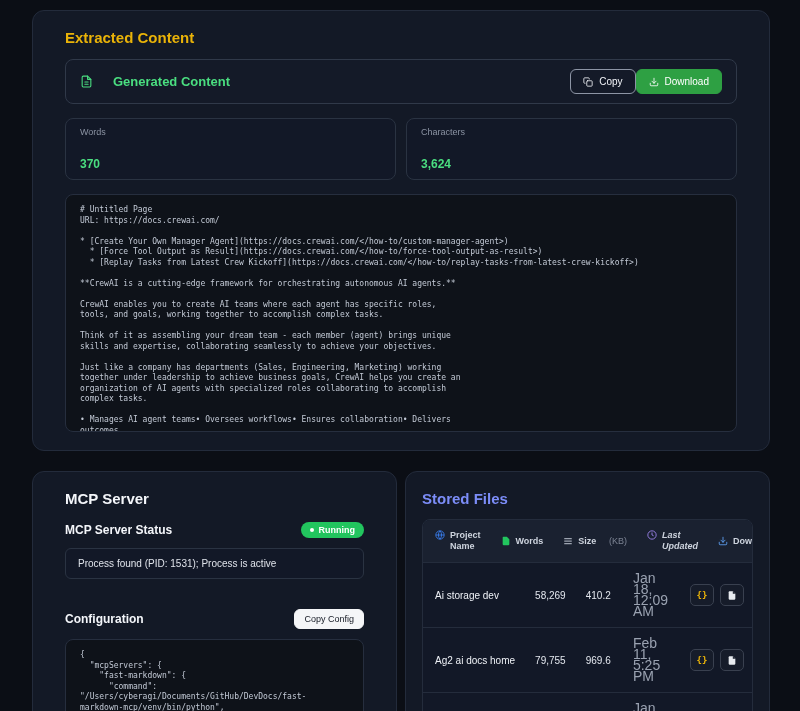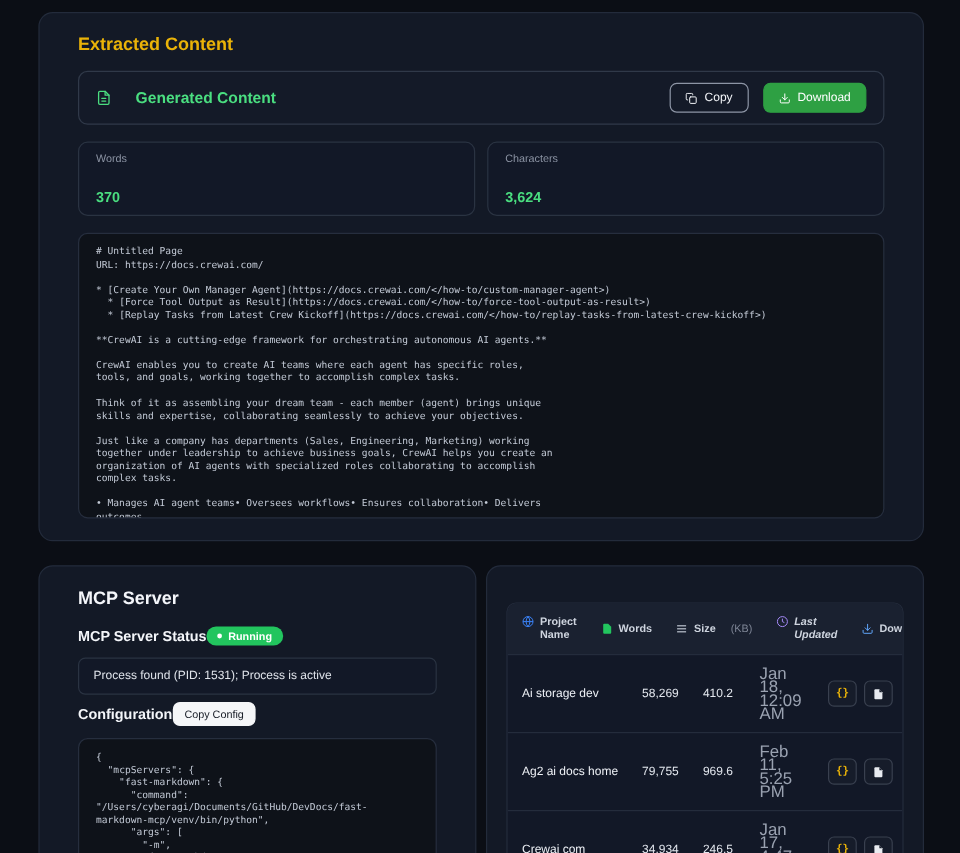--- a/index.html
+++ b/index.html
@@ -25,21 +25,21 @@
   .gen-row {
     margin-top: 13px;
     border: 1px solid #303949;
     border-radius: 8px;
     padding: 9px 14px;
     display: flex; align-items: center; justify-content: space-between;
     background: #141a28;
   }
   .gen-left { display: flex; align-items: center; gap: 20px; }
   .gen-label { color: #4ade80; font-size: 13px; font-weight: bold; }
-  .gen-actions { display: flex; gap: 12px; }
+  .gen-actions { display: flex; gap: 0; }
   .btn {
     display: inline-flex; align-items: center; gap: 6px;
     font-size: 10px; border-radius: 6px; padding: 6px 12px;
     cursor: pointer; font-family: "Liberation Sans", sans-serif;
   }
   .btn-outline { background: transparent; border: 1px solid #8d95a5; color: #f2f4f8; }
   .btn-green { background: #2ea043; border: 1px solid #2ea043; color: #ffffff; }
 
   .stats-row { display: flex; gap: 10px; margin-top: 14px; }
   .stat-box {
@@ -62,21 +62,21 @@
     overflow: hidden;
   }
   .content-block { height: 238px; }
 
   
   .bottom-row { display: flex; gap: 8px; align-items: flex-start; }
   .mcp-card { width: 365px; height: 330px; }
   .files-card { width: 365px; height: 330px; padding: 18px 16px; }
 
   .mcp-title { color: #f4f6fa; font-size: 15px; font-weight: bold; }
-  .section-row { display: flex; align-items: center; margin-top: 15px; }
+  .section-row { display: flex; align-items: center; justify-content: space-between; margin-top: 15px; }
   .section-heading { color: #f4f6fa; font-size: 12px; font-weight: bold; }
   .badge {
     display: inline-flex; align-items: center; gap: 5px;
     background: #22c55e; color: #ffffff;
     font-size: 9px; font-weight: bold;
     border-radius: 999px; padding: 3px 9px;
   }
   .badge-dot { width: 4px; height: 4px; border-radius: 50%; background: #ffffff; display: inline-block; }
   .status-box {
     margin-top: 10px;
@@ -207,21 +207,21 @@
       <div class="section-row">
         <span class="section-heading">MCP Server Status</span>
         <span class="badge">
           <span class="badge-dot"></span>
           <span>Running</span>
         </span>
       </div>
 
       <div class="status-box">Process found (PID: 1531); Process is active</div>
 
-      <div class="section-row" style="margin-top:6px;">
+      <div class="section-row" style="margin-top:30px;">
         <span class="section-heading">Configuration</span>
         <button class="btn btn-white">Copy Config</button>
       </div>
 
       <pre class="code-block config-block">{
   "mcpServers": {
     "fast-markdown": {
       "command": "/Users/cyberagi/Documents/GitHub/DevDocs/fast-markdown-mcp/venv/bin/python",
       "args": [
         "-m",
@@ -230,20 +230,21 @@
       ],
       "env": {
         "PYTHONPATH": "/Users/cyberagi/Documents/GitHub/DevDocs/fast-markdown-mcp/src"
       }
     }
   }
 }</pre>
     </div>
 
     <div class="card files-card">
+      <div class="files-title">Stored Files</div>
 
       <div class="table">
         <div class="t-row t-head">
           <div class="h-cell">
             <span class="svg-icon">
               <svg width="10" height="10" viewBox="0 0 24 24" fill="none" stroke="#3b82f6" stroke-width="2">
                   <circle cx="12" cy="12" r="10"></circle>
                   <path d="M2 12h20"></path>
                   <path d="M12 2a15 15 0 0 1 0 20a15 15 0 0 1 0-20z"></path>
                 </svg>

